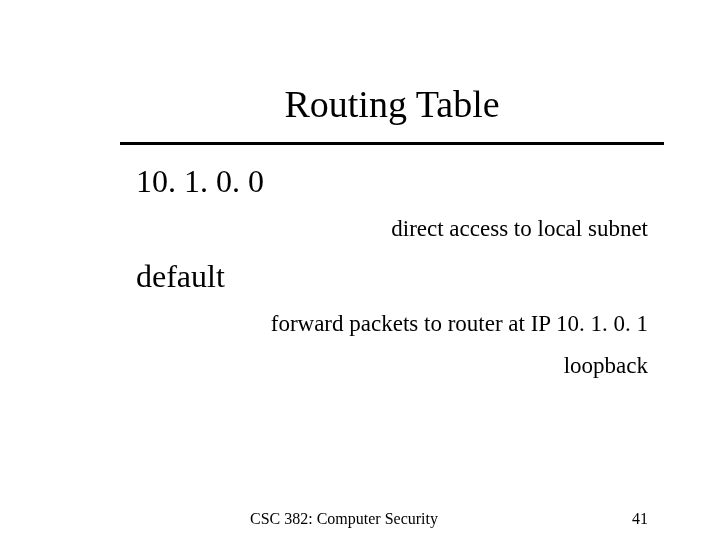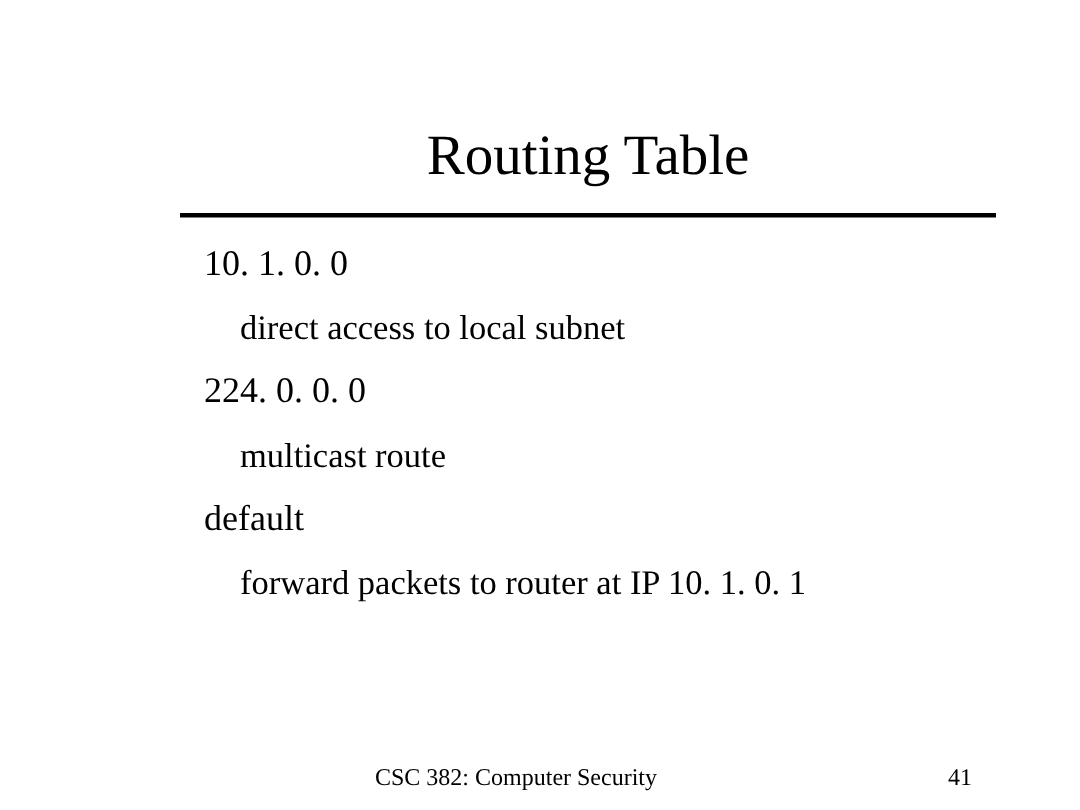--- a/index.html
+++ b/index.html
@@ -25,27 +25,28 @@
       text-align: center;
       font-weight: normal;
       margin-bottom: 8px;
     }
     .title-rule {
       border: none;
       border-top: 3px solid #000000;
       margin-bottom: 18px;
     }
     .entry-address {
-      font-size: 24px;
+      font-size: 32px;
       margin-bottom: 6px;
     }
     .entry-desc {
       font-size: 23px;
       margin-left: 40px;
       margin-bottom: 10px;
+      text-align: right;
     }
     .footer {
       position: absolute;
       bottom: 28px;
       left: 0;
       right: 0;
       padding: 0 56px;
       display: flex;
       justify-content: space-between;
       align-items: flex-end;
@@ -60,30 +61,27 @@
 
 <div class="slide">
   <h1 class="title">Routing Table</h1>
   <hr class="title-rule">
 
   <div>
     <div class="entry-address">10. 1. 0. 0</div>
     <div class="entry-desc">direct access to local subnet</div>
   </div>
 
-  <div>
-    <div class="entry-address">224. 0. 0. 0</div>
-    <div class="entry-desc">multicast route</div>
-  </div>
 
   <div>
     <div class="entry-address">default</div>
     <div class="entry-desc">forward packets to router at IP 10. 1. 0. 1</div>
   </div>
 
   <div>
+    <div class="entry-desc">loopback</div>
   </div>
 
   <div class="footer">
     <span class="footer-course">CSC 382: Computer Security</span>
     <span>41</span>
   </div>
 </div>
 
 </body></html>

